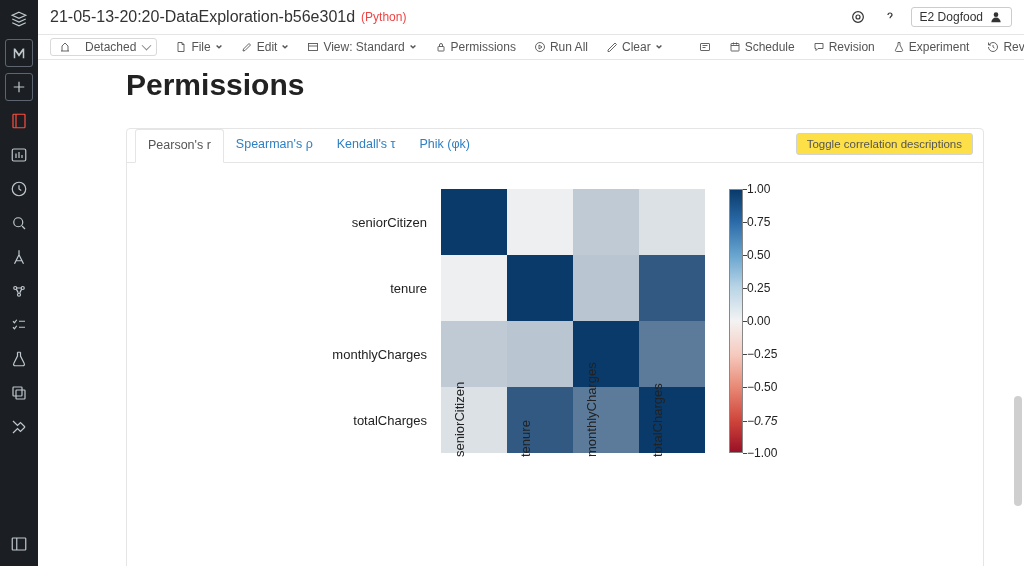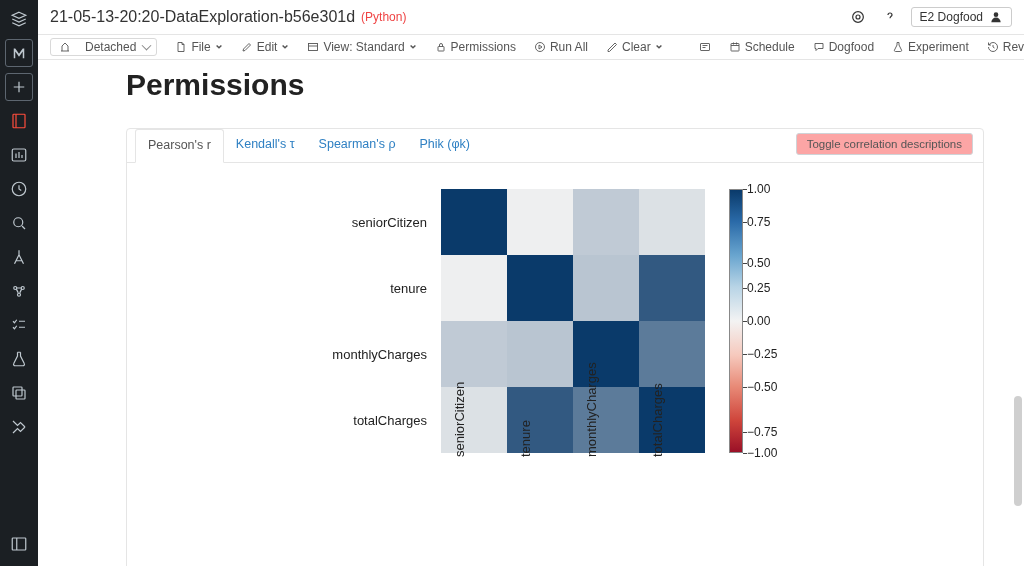--- a/index.html
+++ b/index.html
@@ -34,21 +34,21 @@
   .toolbar .attach::after { content: ""; position: absolute; right: 6px; top: 50%; width: 6px; height: 6px; border-right: 1px solid #888; border-bottom: 1px solid #888; transform: translateY(-70%) rotate(45deg); }
   .toolbar .spacer { flex: 1; }
   
   .page { position: absolute; left: 38px; top: 60px; right: 0; bottom: 0; overflow-y: auto; background: #fff; }
   .page-inner { padding: 6px 40px 60px 88px; }
   .h1 { font-size: 30px; font-weight: 700; margin: 2px 0 26px; color: #222; }
   .card { border: 1px solid #e5e5e5; border-radius: 4px; background: #fff; min-height: 420px; position: relative; padding-bottom: 24px; }
   .tabs { position: relative; height: 34px; border-bottom: 1px solid #e5e5e5; display: flex; align-items: stretch; padding-left: 8px; font-size: 12.5px; }
   .tab { padding: 8px 12px; color: #2f80c3; cursor: pointer; white-space: nowrap; }
   .tab.active { color: #555; border: 1px solid #e5e5e5; border-bottom: 1px solid #fff; border-radius: 3px 3px 0 0; margin-bottom: -1px; background: #fff; }
-  .toggle-btn { position: absolute; right: 10px; top: 4px; font-size: 11.5px; color: #555; background: #fca5a5; border: 1px solid #cfd3d7; border-radius: 3px; padding: 4px 10px; cursor: pointer; }
+  .toggle-btn { position: absolute; right: 10px; top: 4px; font-size: 11.5px; color: #555; background: #fde047; border: 1px solid #cfd3d7; border-radius: 3px; padding: 4px 10px; cursor: pointer; }
   
   .figure { position: relative; margin: 26px auto 0; width: 640px; height: 370px; }
   .ylabels { position: absolute; left: 0; top: 0; width: 200px; }
   .ylab { position: absolute; right: 8px; font-size: 13px; color: #222; text-align: right; transform: translateY(-50%); }
   .grid { position: absolute; left: 206px; top: 0; width: 264px; height: 264px; display: grid; grid-template-columns: repeat(4, 66px); grid-template-rows: repeat(4, 66px); }
   .cell { width: 66px; height: 66px; }
   .xlabels { position: absolute; left: 206px; top: 268px; width: 264px; }
   .xlab { position: absolute; top: 0; font-size: 13px; color: #222; writing-mode: vertical-rl; transform: rotate(180deg) translateX(50%); transform-origin: top left; white-space: nowrap; }
   
   .cbar { position: absolute; left: 494px; top: 0; width: 14px; height: 264px; border: 0.5px solid #888; background: linear-gradient(to bottom,
@@ -248,21 +248,21 @@
     <svg viewBox="0 0 24 24">
         <rect x="4" y="5" width="16" height="15" rx="1"></rect>
         <path d="M4 9h16M9 3v4M15 3v4"></path>
       </svg>
     <span>Schedule</span>
   </div>
   <div class="tool">
     <svg viewBox="0 0 24 24">
         <path d="M4 5h16v10H10l-4 4V15H4z"></path>
       </svg>
-    <span>Dogfood</span>
+    <span>Revision</span>
   </div>
   <div class="tool">
     <svg viewBox="0 0 24 24">
         <path d="M10 3h4M10 3v5l-5 10a2 2 0 002 3h10a2 2 0 002-3l-5-10V3"></path>
       </svg>
     <span>Experiment</span>
   </div>
   <div class="tool">
     <svg viewBox="0 0 24 24">
         <path d="M3 12a9 9 0 109-9 9 9 0 00-8 5M3 3v5h5"></path>
@@ -272,22 +272,22 @@
   </div>
 </div>
 
 <main class="page">
   <div class="page-inner">
     <h1 class="h1">Permissions</h1>
 
     <div class="card">
       <div class="tabs">
         <div class="tab active">Pearson's r</div>
+        <div class="tab">Spearman's ρ</div>
         <div class="tab">Kendall's τ</div>
-        <div class="tab">Spearman's ρ</div>
         <div class="tab">Phik (φk)</div>
         <button class="toggle-btn">Toggle correlation descriptions</button>
       </div>
 
       <div class="figure">
 
         <div class="ylabels" id="ylabels">
             <div class="ylab" style="top: 33px;">seniorCitizen</div>
             <div class="ylab" style="top: 99px;">tenure</div>
             <div class="ylab" style="top: 165px;">monthlyCharges</div>
@@ -317,26 +317,26 @@
             <div class="xlab" style="left: 33px;">seniorCitizen</div>
             <div class="xlab" style="left: 99px;">tenure</div>
             <div class="xlab" style="left: 165px;">monthlyCharges</div>
             <div class="xlab" style="left: 231px;">totalCharges</div>
           </div>
 
         <div class="cbar"></div>
         <div class="cbar-ticks" id="cticks">
             <div class="cbar-tick" style="top: 0px;">1.00</div>
             <div class="cbar-tick" style="top: 33px;">0.75</div>
-            <div class="cbar-tick" style="top: 74px;">0.50</div>
+            <div class="cbar-tick" style="top: 66px;">0.50</div>
             <div class="cbar-tick" style="top: 99px;">0.25</div>
             <div class="cbar-tick" style="top: 132px;">0.00</div>
             <div class="cbar-tick" style="top: 165px;">−0.25</div>
             <div class="cbar-tick" style="top: 198px;">−0.50</div>
-            <div class="cbar-tick" style="top: 243px;">−0.75</div>
+            <div class="cbar-tick" style="top: 232px; font-style: italic;">−0.75</div>
             <div class="cbar-tick" style="top: 264px;">−1.00</div>
           </div>
       </div>
     </div>
   </div>
 </main>
 
 <div class="fake-scroll"></div>
 
 </body></html>

